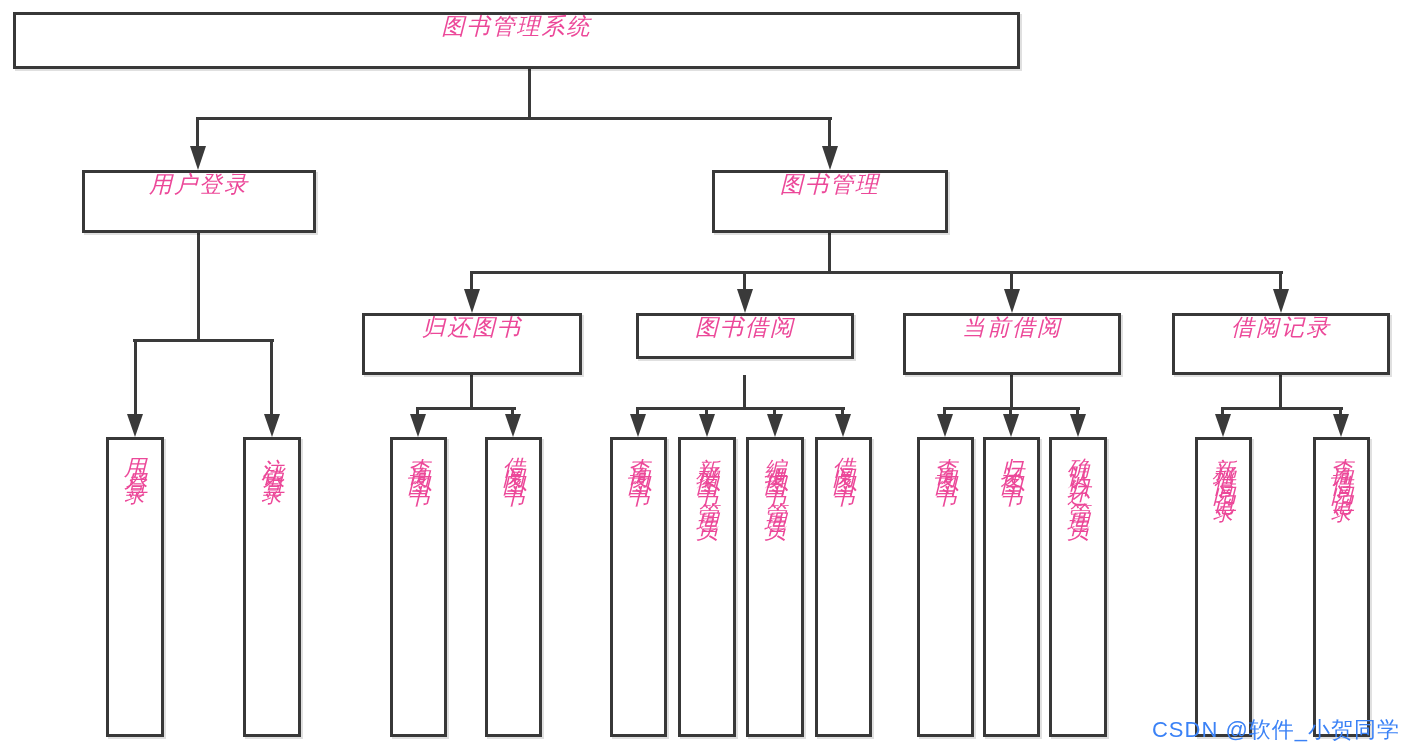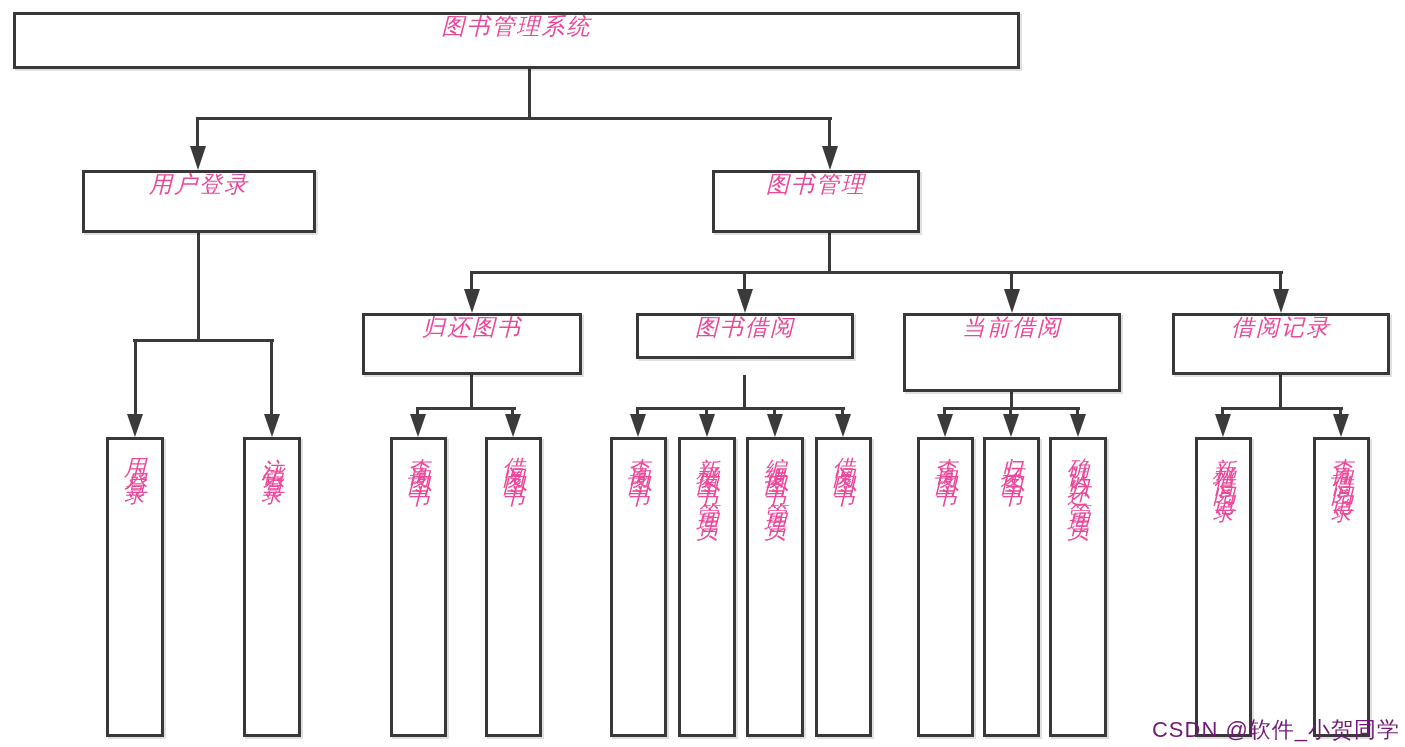--- a/index.html
+++ b/index.html
@@ -35,46 +35,46 @@
   .arrow{
     position:absolute;width:0;height:0;z-index:1;
     border-left:8px solid transparent;
     border-right:8px solid transparent;
     border-top:24px solid #3a3a3a;
   }
   .arrow.leaf{border-top-width:23px;}
   .watermark{
     position:absolute;right:5px;bottom:2px;
     font-size:22px;letter-spacing:1px;
-    color:#701a75;z-index:5;white-space:nowrap;
+    color:#3b82f6;z-index:5;white-space:nowrap;
   }
 </style>
 </head>
 <body>
 
 <div class="canvas">
 
   <div class="box h" style="left:13px;top:12px;width:1007px;height:57px">
     <span>图书管理系统</span>
   </div>
 
   <div class="box h" style="left:82px;top:170px;width:234px;height:63px">
     <span>用户登录</span>
   </div>
-  <div class="box h" style="left:712px;top:170px;width:208px;height:63px">
+  <div class="box h" style="left:712px;top:170px;width:236px;height:63px">
     <span>图书管理</span>
   </div>
 
   <div class="box h" style="left:362px;top:313px;width:220px;height:62px">
     <span>归还图书</span>
   </div>
   <div class="box h" style="left:636px;top:313px;width:218px;height:46px">
     <span>图书借阅</span>
   </div>
-  <div class="box h" style="left:903px;top:313px;width:218px;height:79px">
+  <div class="box h" style="left:903px;top:313px;width:218px;height:62px">
     <span>当前借阅</span>
   </div>
   <div class="box h" style="left:1172px;top:313px;width:218px;height:62px">
     <span>借阅记录</span>
   </div>
 
   <div class="box v" style="left:106px;top:437px;width:58px;height:300px">
     <span>用户登录</span>
   </div>
   <div class="box v" style="left:243px;top:437px;width:58px;height:300px">

